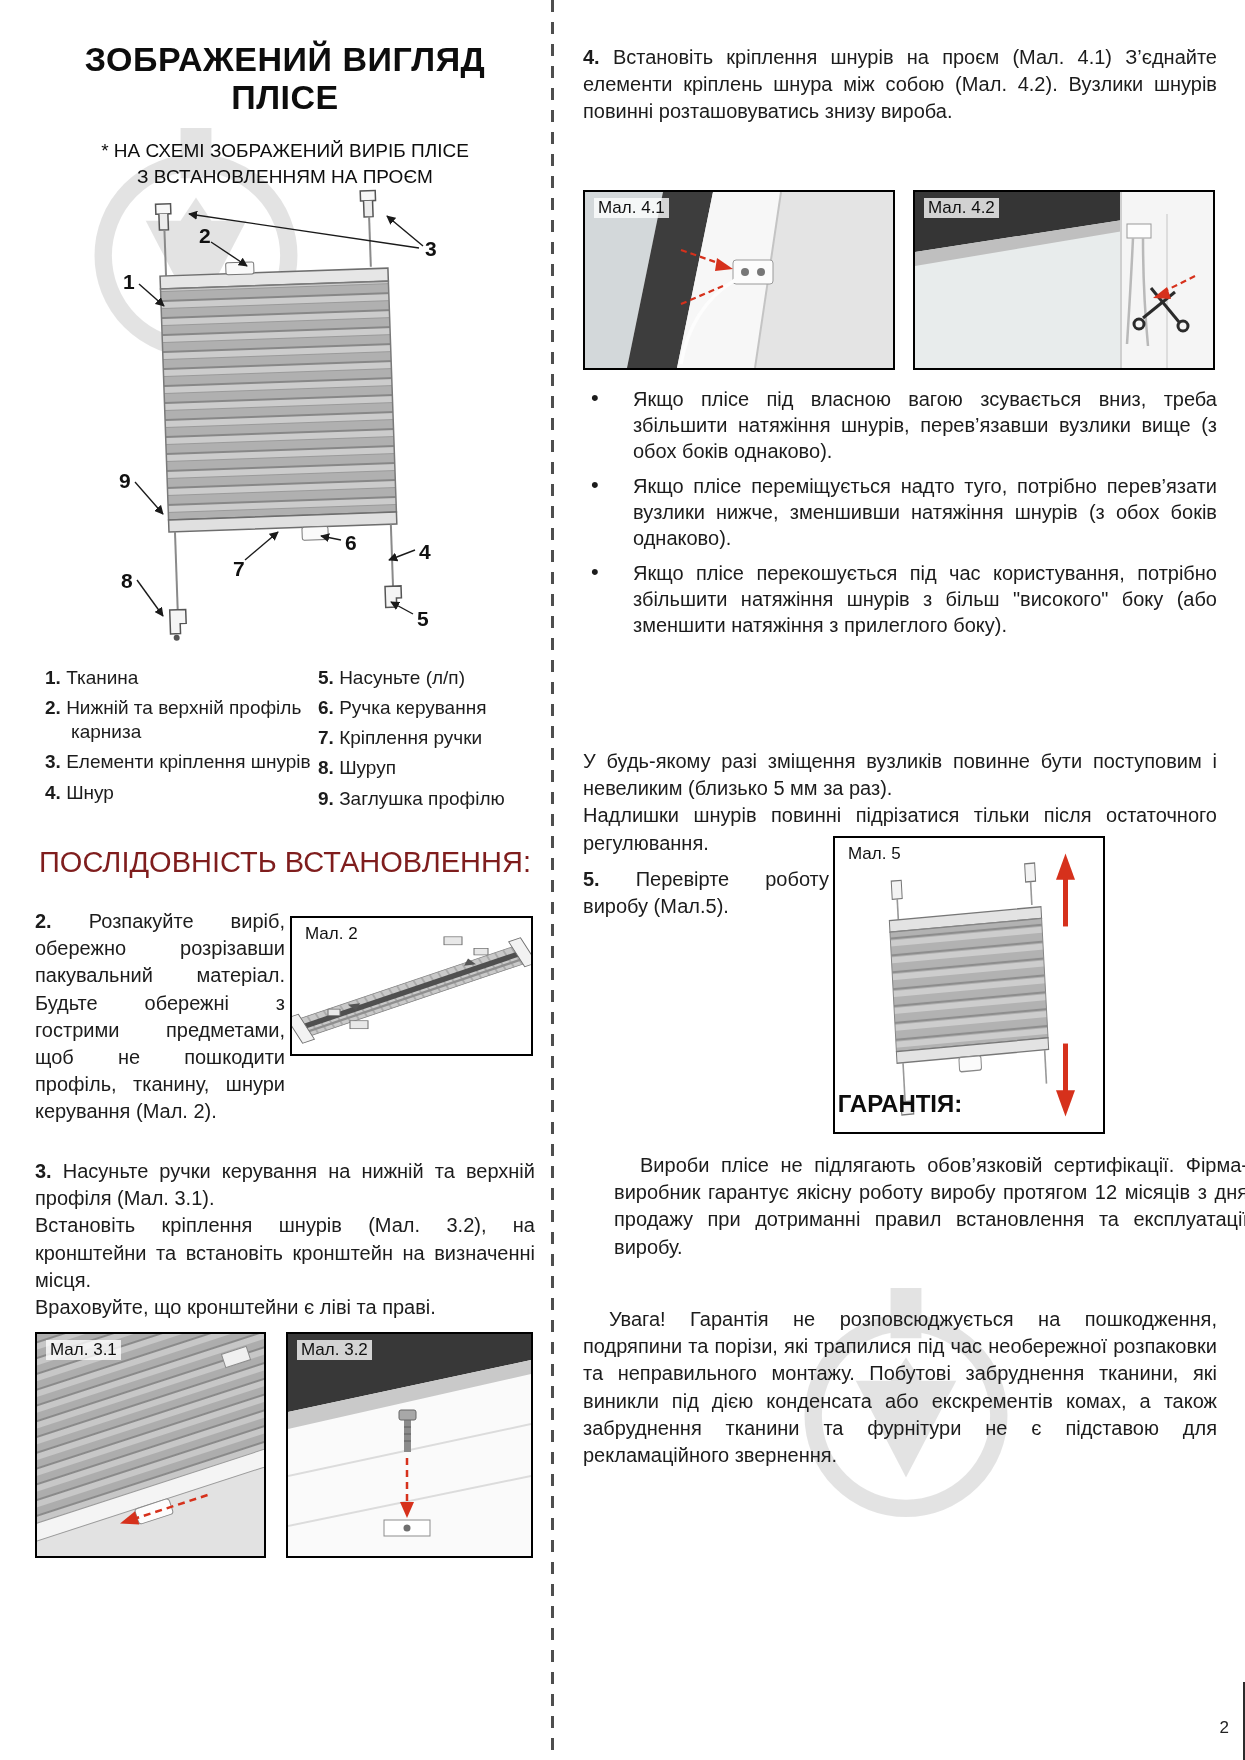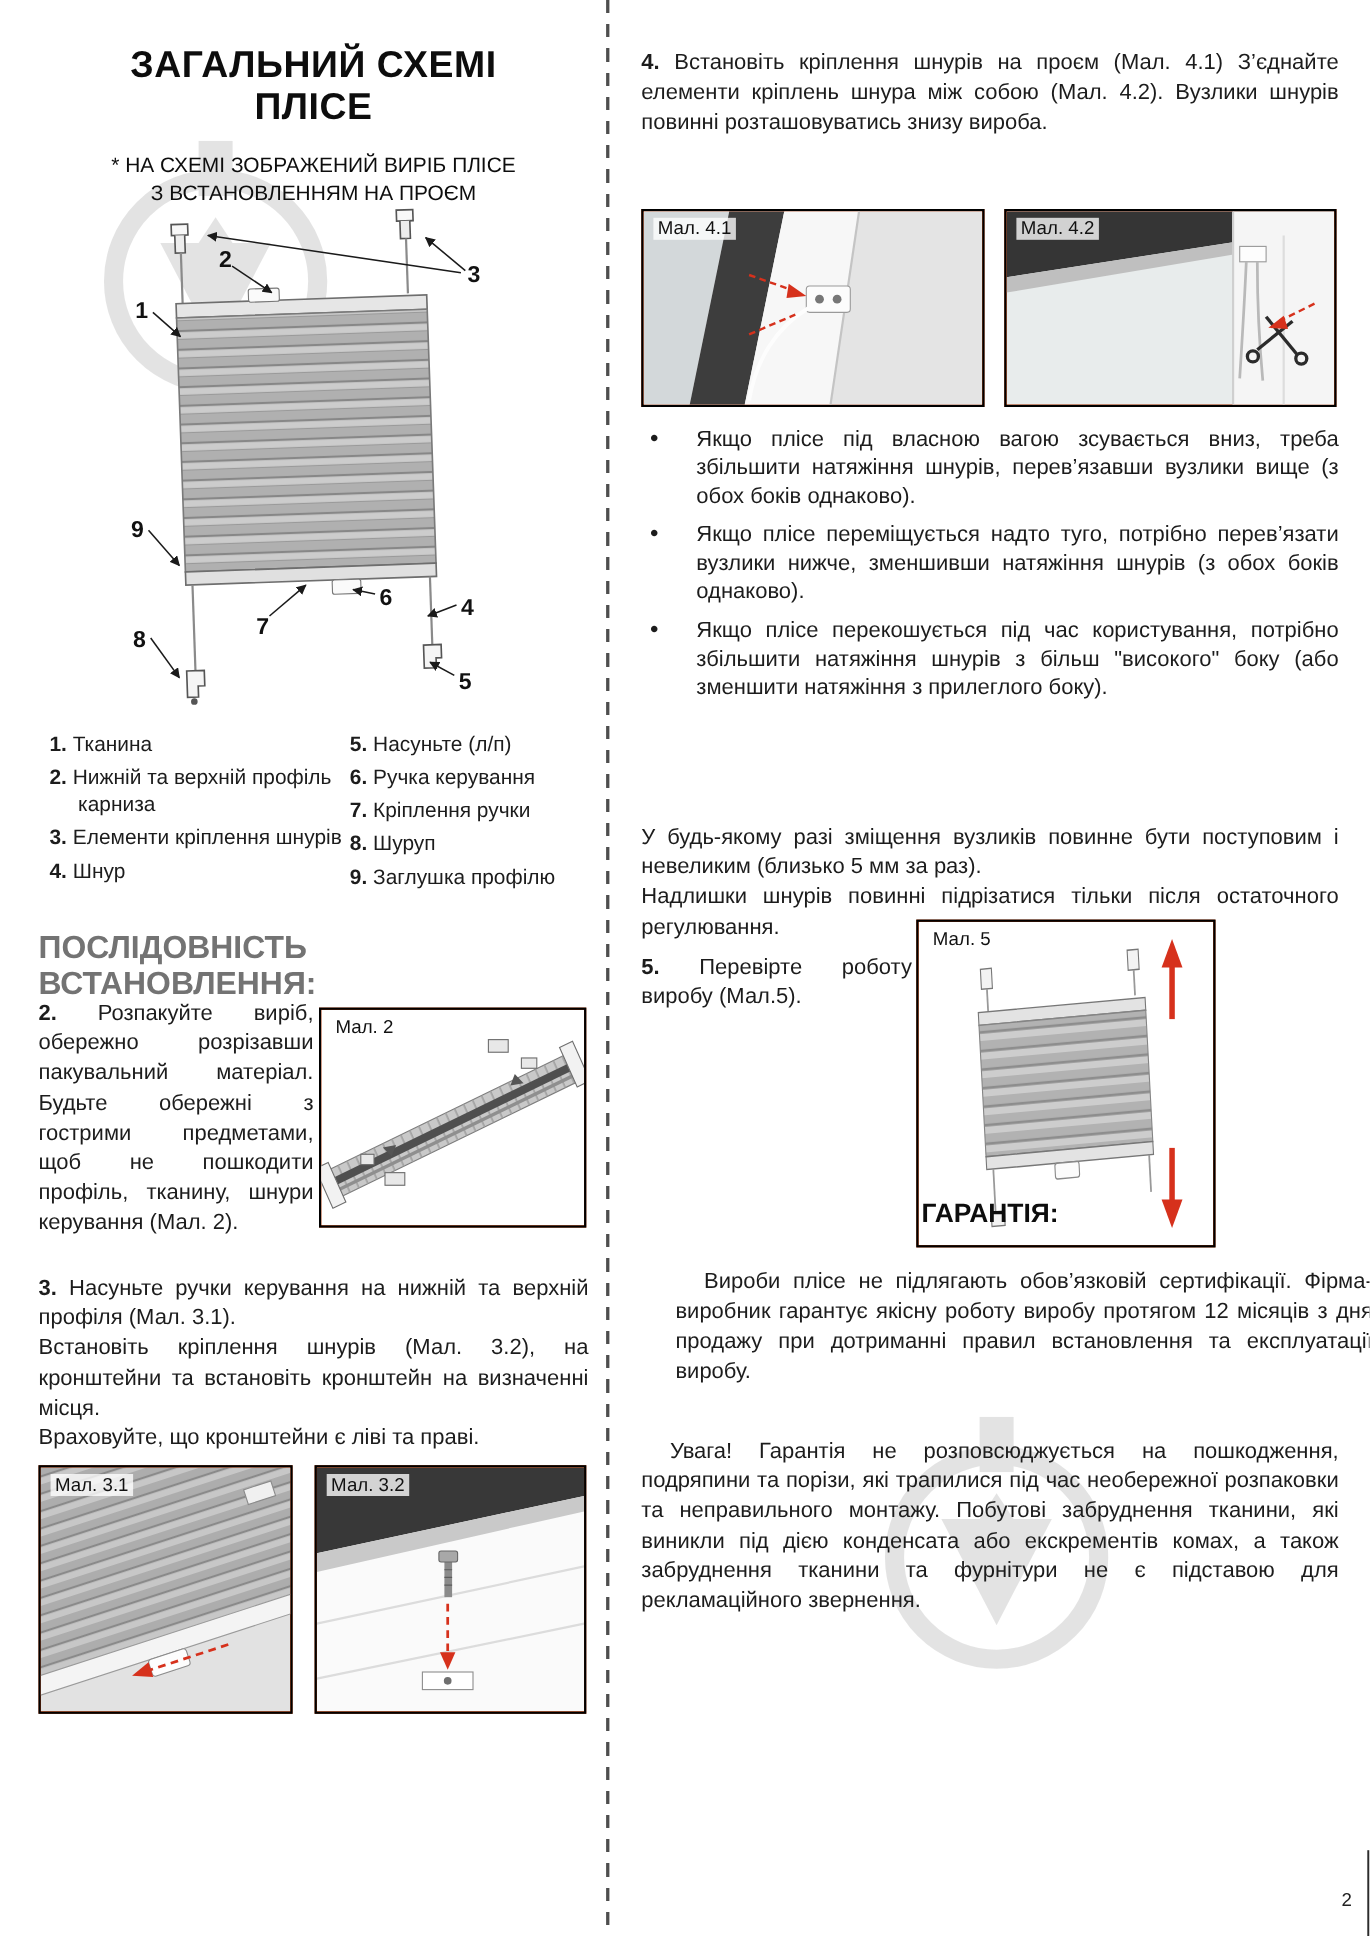--- a/index.html
+++ b/index.html
@@ -2,21 +2,21 @@
 <html><head>
 <meta charset="utf-8">
 <style>
   *{margin:0;padding:0;box-sizing:border-box}
   html,body{background:#ffffff}
   body{width:1245px;height:1760px;position:relative;overflow:hidden;
        font-family:"Liberation Sans","DejaVu Sans",sans-serif;color:#1c1c1c}
   .abs{position:absolute}
   .h1line{font-size:34px;font-weight:800;text-align:center;line-height:1.12;letter-spacing:.5px;color:#0d0d0d}
   .subtitle{font-size:19px;font-weight:400;text-align:center;line-height:1.35;color:#0d0d0d}
-  .section-title{font-size:29px;font-weight:700;text-align:left;color:#737373}
+  .section-title{font-size:29px;font-weight:400;text-align:center;color:#7f1d1d}
   .warranty-title{font-size:24px;font-weight:800;text-align:center;color:#0d0d0d}
   .para{font-size:20px;line-height:1.36;text-align:justify}
   .para b,.legend-item b{font-weight:700}
   .legend-item{font-size:19px;line-height:1.27;padding-left:26px;text-indent:-26px;margin-bottom:6px}
   .figbox{border:2px solid #000;background:#c2410c;overflow:hidden}
   .figbox svg{position:absolute;top:0;left:0;width:100%;height:100%}
   .figlabel{position:absolute;top:6px;left:9px;font-size:17px;color:#111;
             background:rgba(255,255,255,.78);padding:0 4px;z-index:3}
   .bullet-item{position:relative;padding-left:50px;margin-bottom:9px;font-size:20px;line-height:1.3;text-align:justify}
   .bullet-item .dot{position:absolute;left:8px;top:-2px;font-size:22px}
@@ -41,21 +41,21 @@
   <svg viewBox="0 0 120 120" width="100%" height="100%">
     <circle cx="60" cy="66" r="48" fill="none" stroke="#8f8f8f" stroke-width="9"></circle>
     <rect x="52" y="0" width="16" height="26" fill="#8f8f8f"></rect>
     <path d="M60 98 L34 48 h18 l8 -12 8 12 h18 z" fill="#8f8f8f"></path>
   </svg>
 </div>
 
 <div class="divider"></div>
 
 <header class="abs" style="left:35px;top:40px;width:500px">
-  <div class="h1line">ЗАГАЛЬНИЙ СХЕМІ</div>
+  <div class="h1line">ЗОБРАЖЕНИЙ ВИГЛЯД</div>
   <div class="h1line">ПЛІСЕ</div>
 </header>
 
 <div class="subtitle abs" style="left:35px;top:138px;width:500px">
   <div>* НА СХЕМІ ЗОБРАЖЕНИЙ ВИРІБ ПЛІСЕ</div>
   <div>З ВСТАНОВЛЕННЯМ НА ПРОЄМ</div>
 </div>
 
 <div class="abs" style="left:35px;top:186px;width:500px;height:476px">
   <svg viewBox="0 0 500 476" width="500" height="476">
@@ -129,21 +129,21 @@
   <div class="legend-item"><b>8.</b> <span>Шуруп</span></div>
   <div class="legend-item"><b>9.</b> <span>Заглушка профілю</span></div>
 </div>
 
 <h2 class="section-title abs" style="left:35px;top:846px;width:500px">ПОСЛІДОВНІСТЬ ВСТАНОВЛЕННЯ:</h2>
 
 <div class="para abs" style="left:35px;top:908px;width:250px">
   <b>2.</b>
   <span>Розпакуйте виріб, обережно розрізавши пакувальний матеріал. Будьте обережні з гострими предметами, щоб не пошкодити профіль, тканину, шнури керування (Мал. 2).</span>
 </div>
-<div class="figbox abs" style="left:290px;top:916px;width:243px;height:200px">
+<div class="figbox abs" style="left:290px;top:916px;width:243px;height:140px">
   <span class="figlabel">Мал. 2</span>
   <svg viewBox="0 0 239 188" preserveAspectRatio="none">
     <defs>
       <pattern id="tk2" width="9" height="30" patternUnits="userSpaceOnUse">
         <line x1="1" y1="0" x2="1" y2="30" stroke="#9e9e9e" stroke-width="1.4"></line>
       </pattern>
     </defs>
     <rect width="239" height="188" fill="#ffffff"></rect>
     <g transform="rotate(-25 120 100)">
       <rect x="0" y="88" width="240" height="26" fill="#c9c9c9" stroke="#7d7d7d"></rect>

